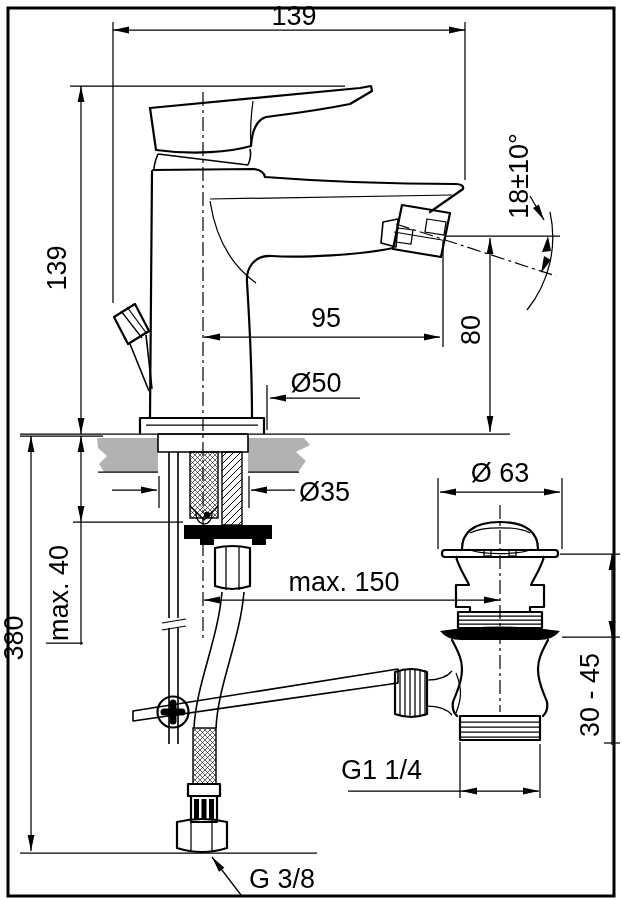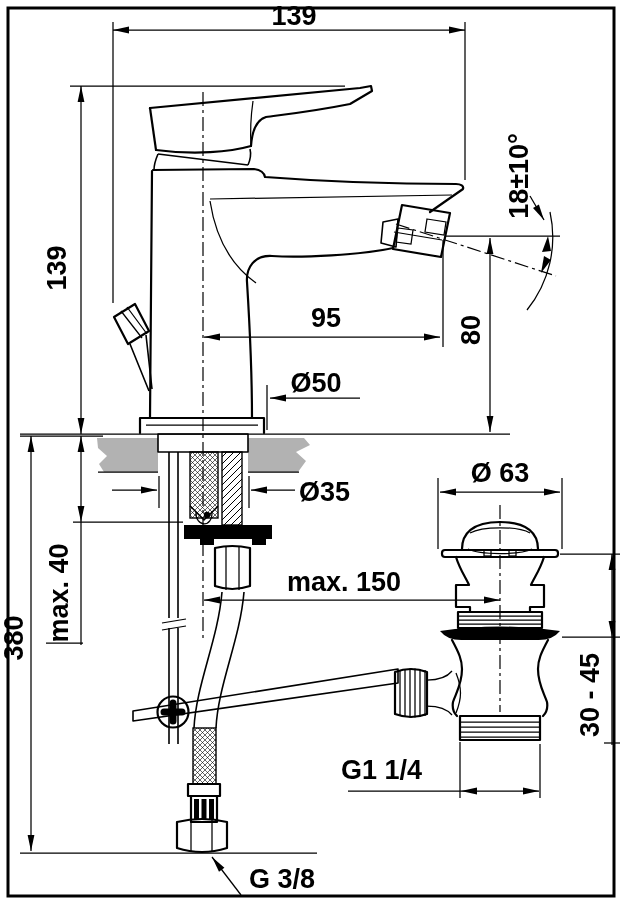--- a/index.html
+++ b/index.html
@@ -1,16 +1,16 @@
 <!DOCTYPE html>
 <html><head>
 <meta charset="utf-8">
 <style>
   html,body{margin:0;padding:0;background:#e8e8e8;}
-  .stage{width:622px;height:900px;background:#ffffff;position:relative;margin:0 auto;overflow:hidden;font-weight:bold;}
+  .stage{width:622px;height:900px;background:#ffffff;position:relative;margin:0 auto;overflow:hidden;}
   svg{display:block;}
   svg text{font-family:"Liberation Sans","DejaVu Sans",sans-serif;font-size:27px;fill:#000;}
   .thick{fill:none;stroke:#000;stroke-width:2.2;stroke-linejoin:round;stroke-linecap:round;}
   .med{fill:none;stroke:#000;stroke-width:1.6;stroke-linejoin:round;}
   .thin{fill:none;stroke:#000;stroke-width:1.25;}
   .dim{fill:none;stroke:#000;stroke-width:1.25;}
   .cl{fill:none;stroke:#000;stroke-width:1.2;stroke-dasharray:14 4 3 4;}
   .blk{fill:#000;stroke:none;}
   .gry{fill:#b2b2b2;stroke:none;}
 </style>

